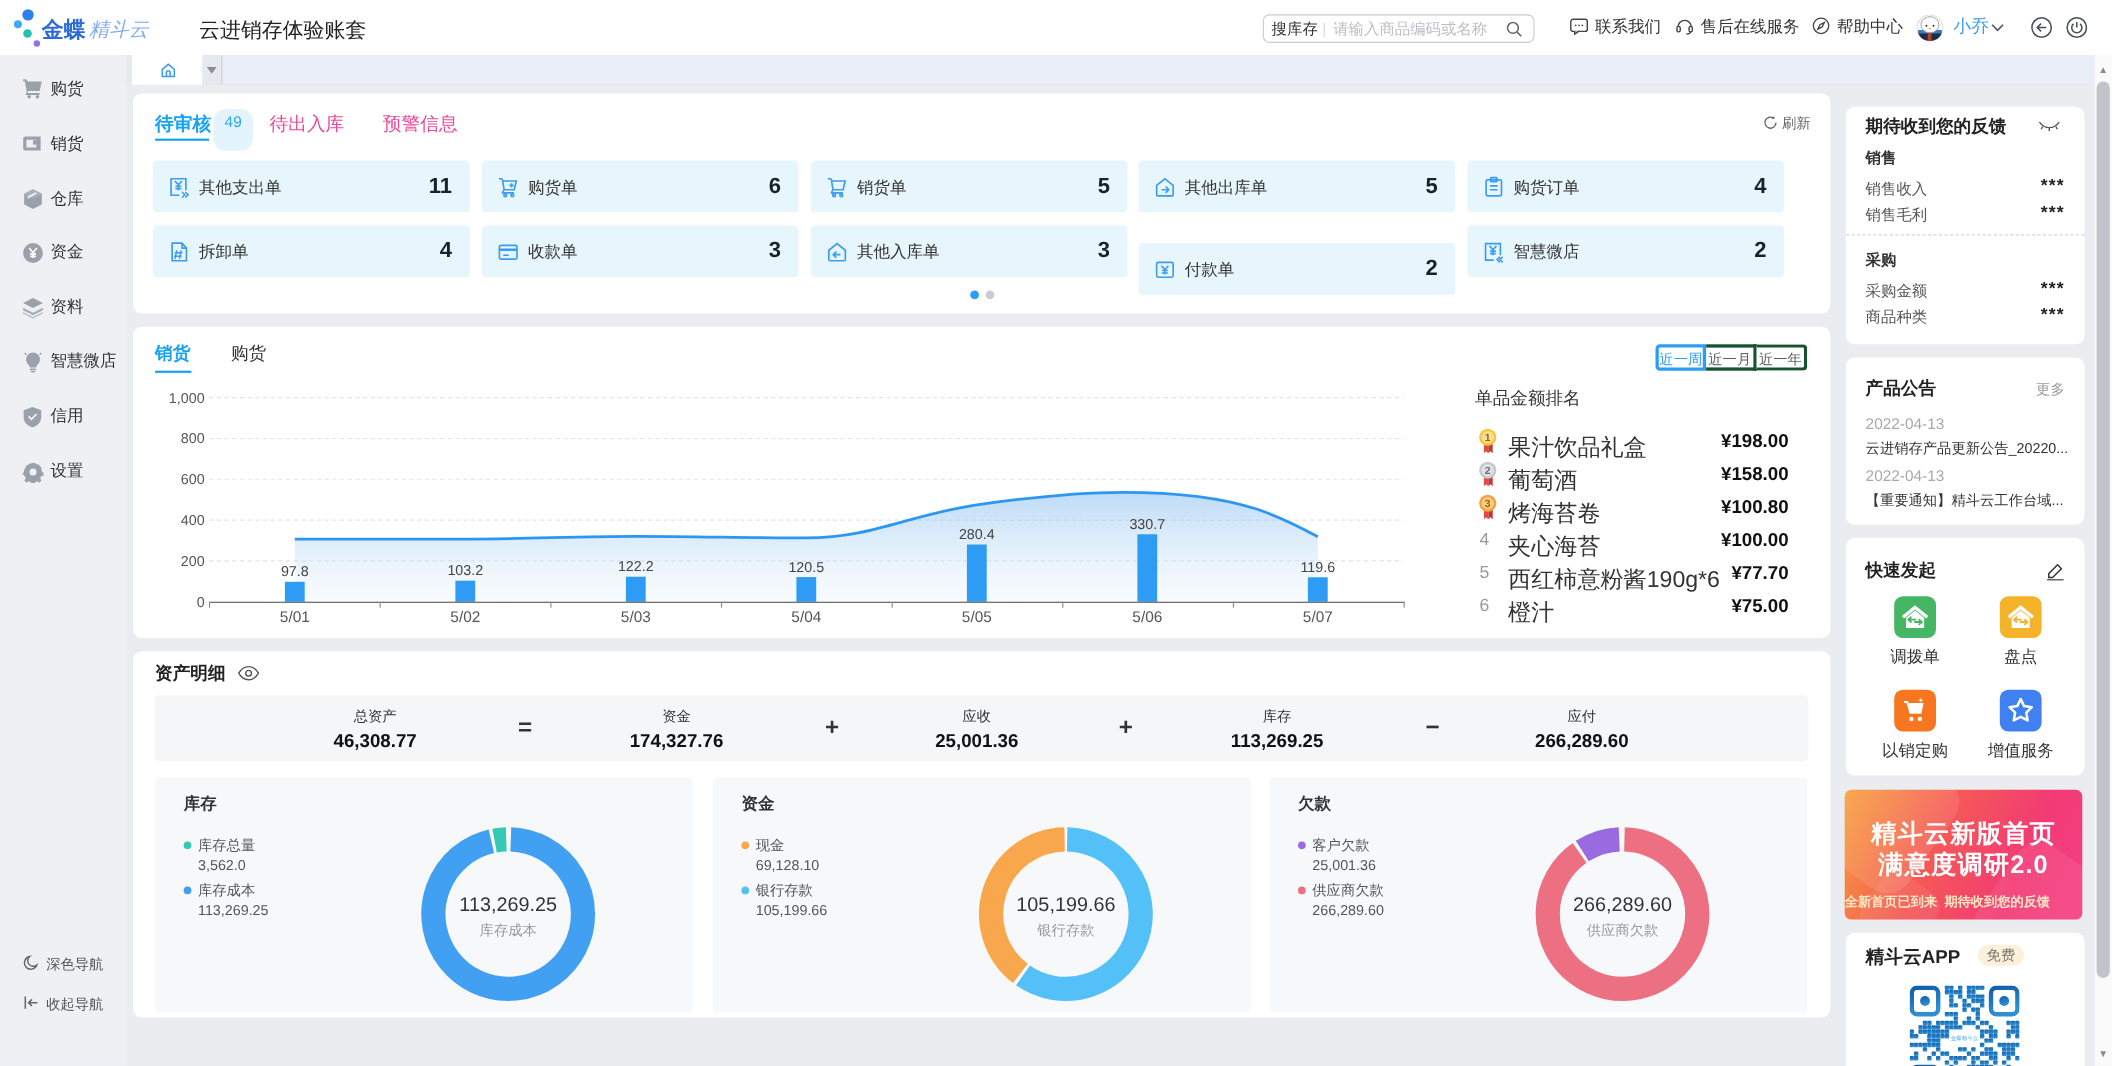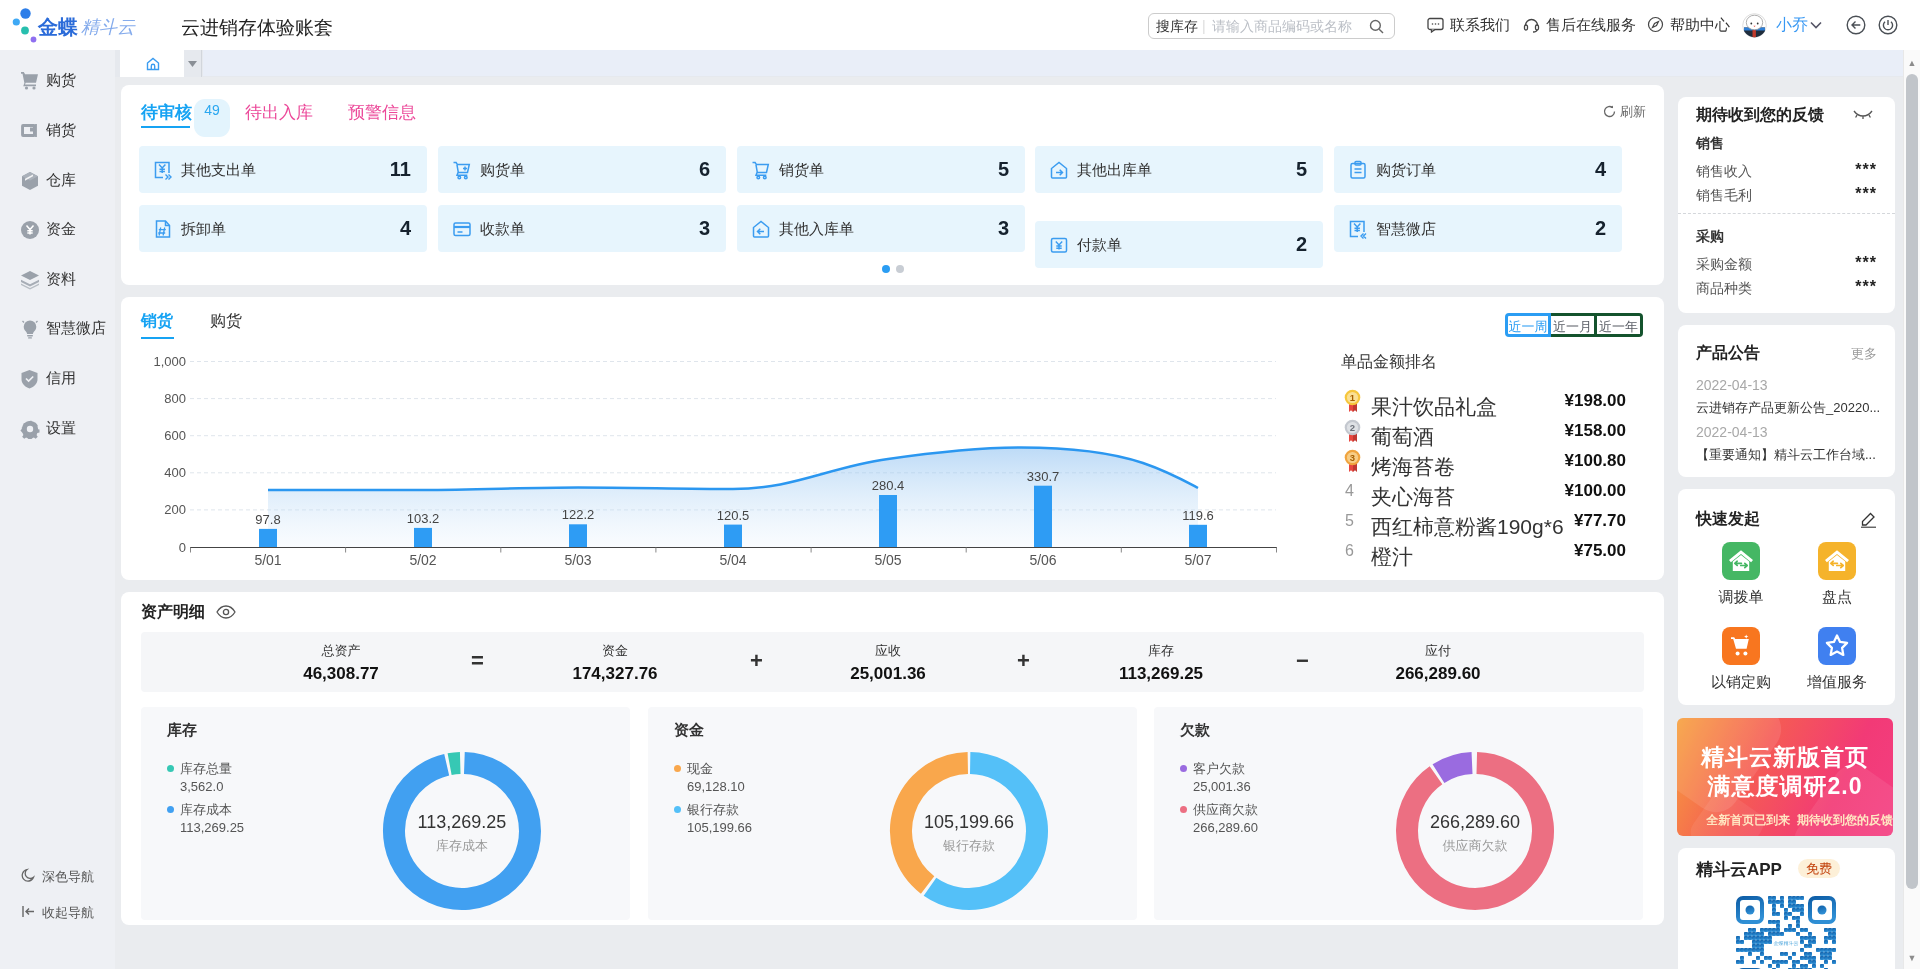--- a/index.html
+++ b/index.html
@@ -76,21 +76,21 @@
 .rsub { position:absolute; left:18px; font-size:14px; font-weight:bold; color:#333; }
 .rrow2 { position:absolute; left:18px; right:18px; font-size:14px; color:#555; }
 .rrow2 b { float:right; color:#222; letter-spacing:1px; font-size:16px; line-height:14px; }
 .rmore { position:absolute; right:18px; font-size:13px; color:#999; }
 .anndate { position:absolute; left:18px; font-size:14px; color:#a8a8a8; }
 .anntext { position:absolute; left:18px; font-size:13px; color:#333; white-space:nowrap; }
 .qbtn { position:absolute; width:38px; height:38px; border-radius:8px; }
 .qlbl { position:absolute; width:100px; text-align:center; font-size:15px; color:#333; }
 #banner { position:absolute; left:1677px; top:718px; width:216px; height:118px; border-radius:6px; overflow:hidden; background:linear-gradient(115deg,#f7a03c 0%,#f55a55 38%,#f23a76 72%,#f43f82 100%); }
 #banner .b1 { position:absolute; left:0; width:216px; text-align:center; color:#fff; font-weight:bold; font-size:23px; letter-spacing:1px; }
-#banner .b3 { position:absolute; left:0; top:812px; width:216px; text-align:right; color:#ffe7c2; font-size:12px; font-weight:bold; }
+#banner .b3 { position:absolute; left:0; top:812px; width:216px; text-align:left; color:#ffe7c2; font-size:12px; font-weight:bold; }
 
 #sbar { position:absolute; left:1903px; top:50px; width:17px; height:919px; background:#fafafa; border-left:1px solid #e8e8e8; }
 #sthumb { position:absolute; left:2px; top:24px; width:12px; height:815px; background:#c1c5ca; border-radius:6px; }
 .sarrow { position:absolute; left:3px; width:10px; height:10px; color:#8c8c8c; font-size:9px; line-height:10px; text-align:center; }
 </style>
 </head>
 <body>
 
 <div id="header">
   <svg class="abs" style="left:10px;top:6px" width="38" height="40">
@@ -617,21 +617,21 @@
   <div style="position:absolute;left:-30px;top:-40px;width:120px;height:120px;border-radius:24px;background:rgba(255,255,255,0.10);transform:rotate(35deg)"></div>
   <div style="position:absolute;left:130px;top:60px;width:110px;height:110px;border-radius:22px;background:rgba(255,255,255,0.08);transform:rotate(35deg)"></div>
   <div style="position:absolute;left:20px;top:80px;width:60px;height:60px;border-radius:14px;background:rgba(255,255,255,0.07);transform:rotate(35deg)"></div>
   <div class="b1" style="top:24px">精斗云新版首页</div>
   <div class="b1" style="top:53px">满意度调研2.0</div>
   <div class="b3" style="top:94px">全新首页已到来&nbsp;&nbsp;期待收到您的反馈</div>
 </div>
 
 <div class="rcard" style="top:848px;height:121px;border-bottom-left-radius:0;border-bottom-right-radius:0;">
   <div style="position:absolute;left:18px;top:10px;font-size:17px;font-weight:bold;color:#222;">精斗云APP</div>
-  <div style="position:absolute;left:120px;top:11px;width:42px;height:19px;background:#fdf0d8;border-radius:10px;color:#c2410c;font-size:13px;text-align:center;line-height:19px;">免费</div>
+  <div style="position:absolute;left:120px;top:11px;width:42px;height:19px;background:#fdf0d8;border-radius:10px;color:#737373;font-size:13px;text-align:center;line-height:19px;">免费</div>
   <svg style="position:absolute;left:58px;top:48px" width="100" height="100" viewBox="0 0 100 100">
       <defs>
         <linearGradient id="qg" x1="0" y1="0" x2="0.3" y2="1">
           <stop offset="0" stop-color="#0f5fa8"></stop>
           <stop offset="1" stop-color="#2f8fd5"></stop>
         </linearGradient>
       </defs>
       <rect x="32" y="0" width="4" height="4" rx="0.8" fill="url(#qg)"></rect>
       <rect x="36" y="0" width="4" height="4" rx="0.8" fill="url(#qg)"></rect>
       <rect x="44" y="0" width="4" height="4" rx="0.8" fill="url(#qg)"></rect>

